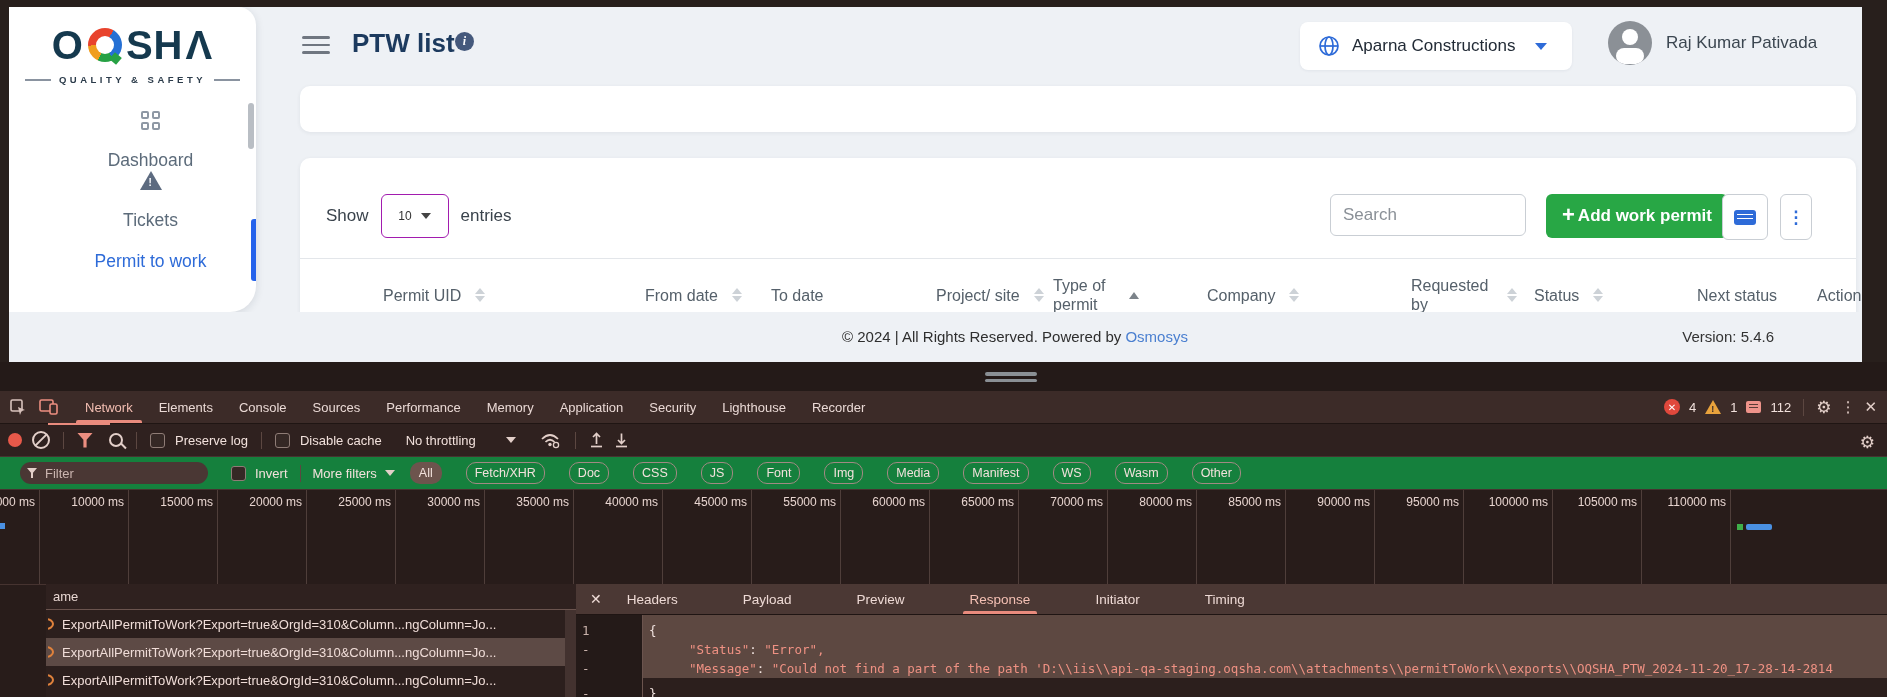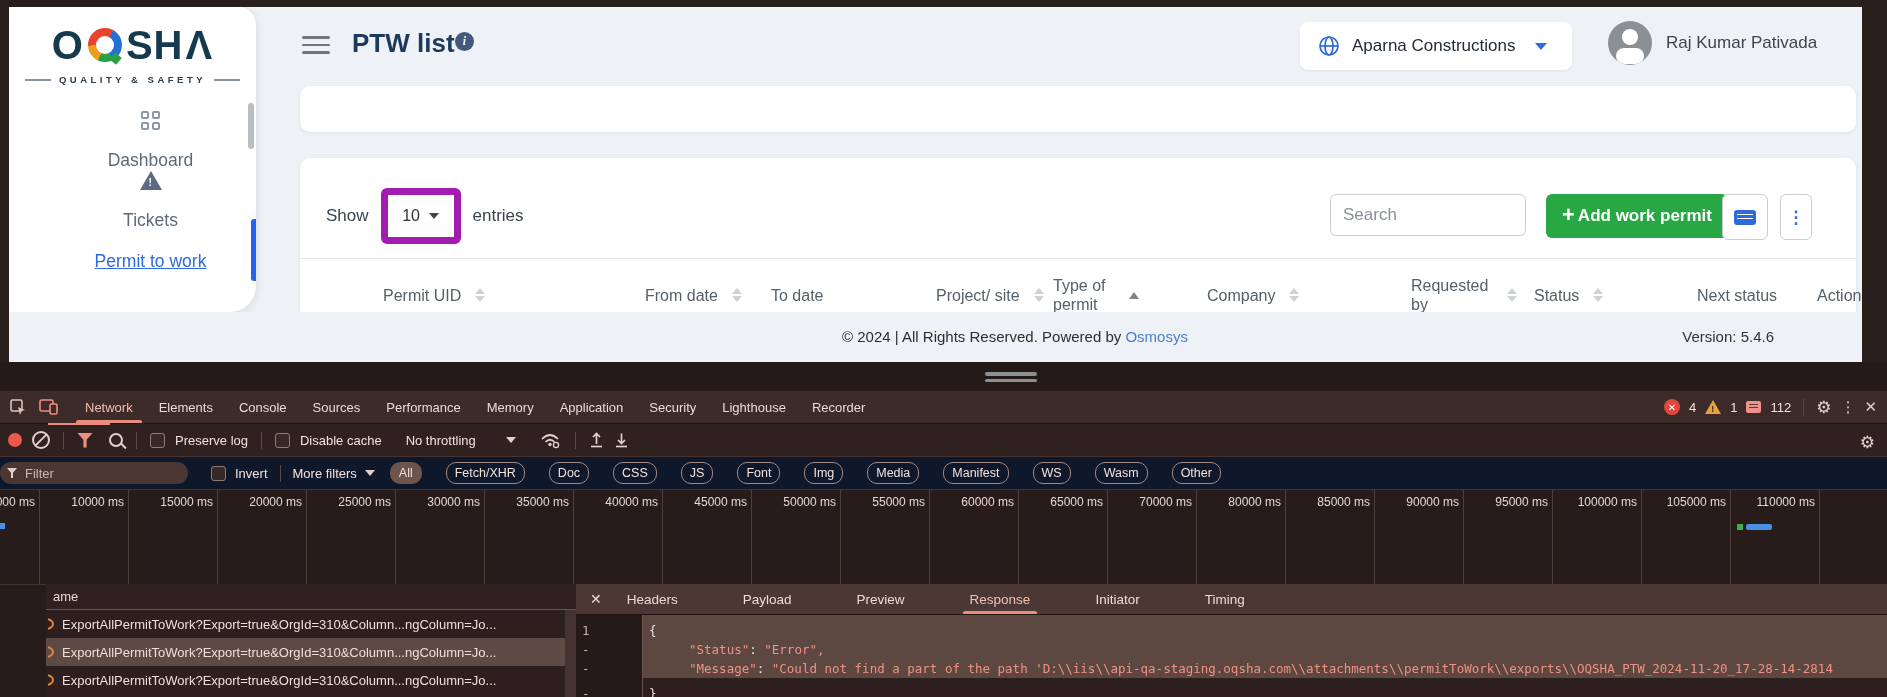--- a/index.html
+++ b/index.html
@@ -19,21 +19,21 @@
      background:conic-gradient(#e8432d 0 30deg,#2570d4 30deg 150deg,#27a144 150deg 205deg,#f09d1e 205deg 268deg,#e8432d 268deg 360deg);}
   .qring::after{content:"";position:absolute;inset:8px;background:#fff;border-radius:50%;}
   .qring::before{content:"";position:absolute;right:2px;bottom:-1px;width:9px;height:9px;background:#27a144;transform:rotate(40deg);z-index:2;}
   .logo-sub{display:flex;align-items:center;justify-content:center;gap:8px;margin-top:9px;}
   .logo-sub .ln{width:26px;height:2px;background:#8a93a0;}
   .logo-sub .txt{font-size:9.5px;letter-spacing:3.5px;color:#2b3b4a;font-weight:600;}
   .side-scroll{position:absolute;right:2px;top:96px;width:6px;height:46px;background:#b9bec4;border-radius:3px;}
   .nav{margin-top:26px;}
   .nav-item{display:flex;align-items:center;gap:20px;padding:0 0 0 36px;height:40px;margin-bottom:20px;cursor:pointer;flex-direction:column;}
   .nav-item .lbl{font-size:17.5px;color:#5c6b7a;}
-  .nav-item.active .lbl{color:#2e6bd8;text-decoration:underline;}
+  .nav-item.active .lbl{color:#2e6bd8;}
   .icon-grid{width:20px;height:20px;display:grid;grid-template-columns:8px 8px;grid-template-rows:8px 8px;gap:3px;}
   .icon-grid i{border:2px solid #8e98a4;border-radius:2px;display:block;}
   .icon-warn{width:0;height:0;border-left:11px solid transparent;border-right:11px solid transparent;border-bottom:19px solid #5d6b80;position:relative;}
   .icon-warn i{position:absolute;left:-2px;top:6px;color:#fff;font-style:normal;font-size:10px;font-weight:bold;}
   .icon-building{width:21px;height:21px;background:#3b76e8;border-radius:4px;position:relative;}
   .icon-building::after{content:"";position:absolute;inset:4px 5px;background-image:radial-gradient(#fff 1.3px,transparent 1.5px);background-size:5px 5px;}
   .active-bar{position:absolute;right:0;top:212px;width:5px;height:62px;background:#2563eb;border-radius:3px 0 0 3px;}
   .collapse{position:absolute;left:218px;top:314px;font-size:28px;font-weight:bold;color:#2e6bd8;z-index:4;line-height:28px;cursor:pointer;}
   
   .hamburger{position:absolute;left:302px;top:36px;width:28px;cursor:pointer;}
@@ -47,21 +47,21 @@
   .caret-dn{width:0;height:0;border-left:6px solid transparent;border-right:6px solid transparent;border-top:7px solid #2e6bd8;}
   .avatar{position:absolute;left:1608px;top:21px;width:44px;height:44px;border-radius:50%;background:#8b9096;overflow:hidden;cursor:pointer;}
   .avatar::before{content:"";position:absolute;left:14px;top:8px;width:16px;height:16px;border-radius:50%;background:#fff;}
   .avatar::after{content:"";position:absolute;left:8px;top:27px;width:28px;height:16px;border-radius:8px;background:#fff;}
   .user-name{position:absolute;left:1666px;top:33px;font-size:17px;color:#3b4650;}
   
   .card-empty{position:absolute;left:300px;top:86px;width:1556px;height:46px;background:#fff;border-radius:10px;box-shadow:0 1px 4px rgba(25,39,60,.07);}
   .main-card{position:absolute;left:300px;top:158px;width:1556px;height:220px;background:#fff;border-radius:10px;box-shadow:0 1px 4px rgba(25,39,60,.07);}
   .controls{position:absolute;left:0;top:36px;width:100%;height:44px;}
   .show-grp{position:absolute;left:26px;top:0;display:flex;align-items:center;gap:12px;height:44px;font-size:17px;color:#3a434c;}
-  .select-box{width:66px;height:42px;border:7px solid #a21caf;border-radius:6px;display:flex;align-items:center;justify-content:center;gap:9px;font-size:16px;color:#333;cursor:pointer;}
+  .select-box{width:66px;height:42px;border:1px solid #a21caf;border-radius:6px;display:flex;align-items:center;justify-content:center;gap:9px;font-size:12px;color:#333;cursor:pointer;}
   .select-box .sc{width:0;height:0;border-left:5px solid transparent;border-right:5px solid transparent;border-top:6px solid #444;}
   .search-inp{position:absolute;left:1030px;top:0;width:196px;height:42px;border:1px solid #c9ced4;border-radius:6px;
               font-size:17px;color:#333;padding:0 12px;box-sizing:border-box;outline:none;font-family:"Liberation Sans",sans-serif;}
   .search-inp::placeholder{color:#8a9097;}
   .add-btn{position:absolute;left:1246px;top:0;height:44px;padding:0 16px;background:#28a745;border:none;border-radius:6px;
            color:#fff;font-size:17px;font-weight:600;display:flex;align-items:center;gap:3px;cursor:pointer;font-family:"Liberation Sans",sans-serif;}
   .add-btn .plus{font-size:22px;font-weight:bold;margin-top:-2px;}
   .tbl-btn{position:absolute;left:1422px;top:0;width:44px;height:44px;background:#fff;border:1px solid #c9ced4;border-radius:6px;display:flex;align-items:center;justify-content:center;cursor:pointer;}
   .tbl-glyph{width:22px;height:15px;background:#2e6bd8;border-radius:3px;position:relative;}
   .tbl-glyph::after{content:"";position:absolute;left:3px;right:3px;top:4px;height:8px;
@@ -115,21 +115,21 @@
   .funnel{width:16px;height:15px;background:#ec8e80;clip-path:polygon(0 0,100% 0,60% 48%,60% 100%,40% 100%,40% 48%);cursor:pointer;}
   .mag{width:10px;height:10px;border:2px solid #e3cfc9;border-radius:50%;position:relative;cursor:pointer;}
   .mag::after{content:"";position:absolute;left:9px;top:10px;width:7px;height:2px;background:#e3cfc9;transform:rotate(45deg);}
   .chk{width:13px;height:13px;border:1.5px solid #8f7c76;border-radius:3px;background:#352825;display:inline-block;cursor:pointer;}
   .dt-lab{color:#f2e1dc;font-size:13px;}
   .throt{display:flex;align-items:center;gap:8px;cursor:pointer;}
   .caret-sm{width:0;height:0;border-left:5px solid transparent;border-right:5px solid transparent;border-top:6px solid #e3cfc9;}
   .gear-right{position:absolute;right:12px;top:8px;}
   .toolbar-underline{position:absolute;left:48px;top:-1px;width:62px;height:2px;background:#e98b7d;}
   
-  .dt-filterbar{position:absolute;left:0;top:95px;width:100%;height:33px;background:#0f172a;border-bottom:1px solid #463330;display:flex;align-items:center;gap:9px;padding-left:0;box-sizing:border-box;}
+  .dt-filterbar{position:absolute;left:0;top:95px;width:100%;height:33px;background:#15803d;border-bottom:1px solid #463330;display:flex;align-items:center;gap:9px;padding-left:20px;box-sizing:border-box;}
   .filter-pill{width:188px;height:22px;background:#4a3734;border-radius:12px;display:flex;align-items:center;gap:6px;padding-left:7px;box-sizing:border-box;}
   .funnel-sm{width:10px;height:10px;background:#e3cfc9;clip-path:polygon(0 0,100% 0,60% 48%,60% 100%,40% 100%,40% 48%);}
   .filter-inp{background:transparent;border:none;outline:none;color:#f2e1dc;font-size:13px;width:140px;font-family:"Liberation Sans",sans-serif;}
   .filter-inp::placeholder{color:#cbb5b0;}
   .chips{display:flex;gap:7px;align-items:center;}
   .chip{height:20px;padding:0 8px;border:1px solid #a18983;border-radius:10px;display:flex;align-items:center;font-size:12.5px;color:#f2e1dc;cursor:pointer;white-space:nowrap;}
   .chips > span:nth-of-type(1){background:#6d544d;border-color:transparent;}
   
   .dt-overview{position:absolute;left:0;top:128px;width:100%;height:94px;background:#281c1a;border-bottom:1px solid #463330;overflow:hidden;}
   .tl-row{display:flex;margin-left:-49px;height:94px;}
@@ -439,21 +439,20 @@
 
     <div class="tl-cell">5000 ms</div>
         <div class="tl-cell">10000 ms</div>
         <div class="tl-cell">15000 ms</div>
         <div class="tl-cell">20000 ms</div>
         <div class="tl-cell">25000 ms</div>
         <div class="tl-cell">30000 ms</div>
         <div class="tl-cell">35000 ms</div>
         <div class="tl-cell">40000 ms</div>
         <div class="tl-cell">45000 ms</div>
-        <div class="tl-cell">50000 ms</div>
         <div class="tl-cell">55000 ms</div>
         <div class="tl-cell">60000 ms</div>
         <div class="tl-cell">65000 ms</div>
         <div class="tl-cell">70000 ms</div>
         <div class="tl-cell">80000 ms</div>
         <div class="tl-cell">85000 ms</div>
         <div class="tl-cell">90000 ms</div>
         <div class="tl-cell">95000 ms</div>
         <div class="tl-cell">100000 ms</div>
         <div class="tl-cell">105000 ms</div>

